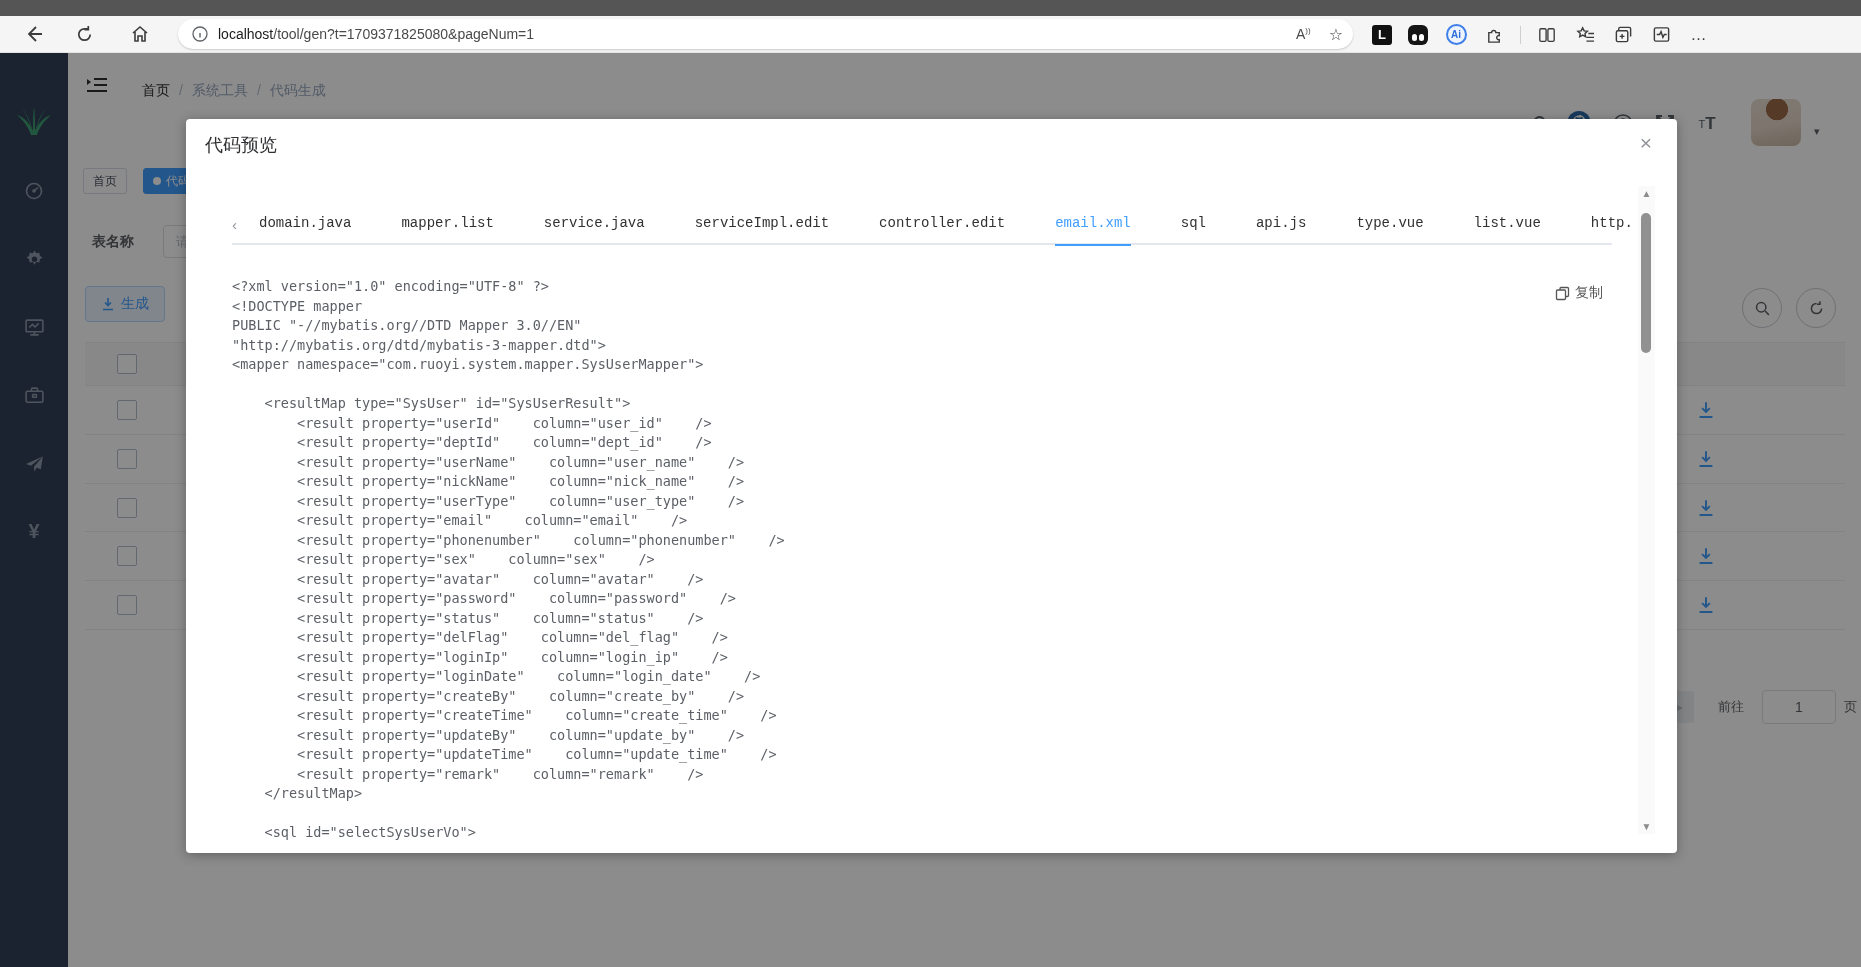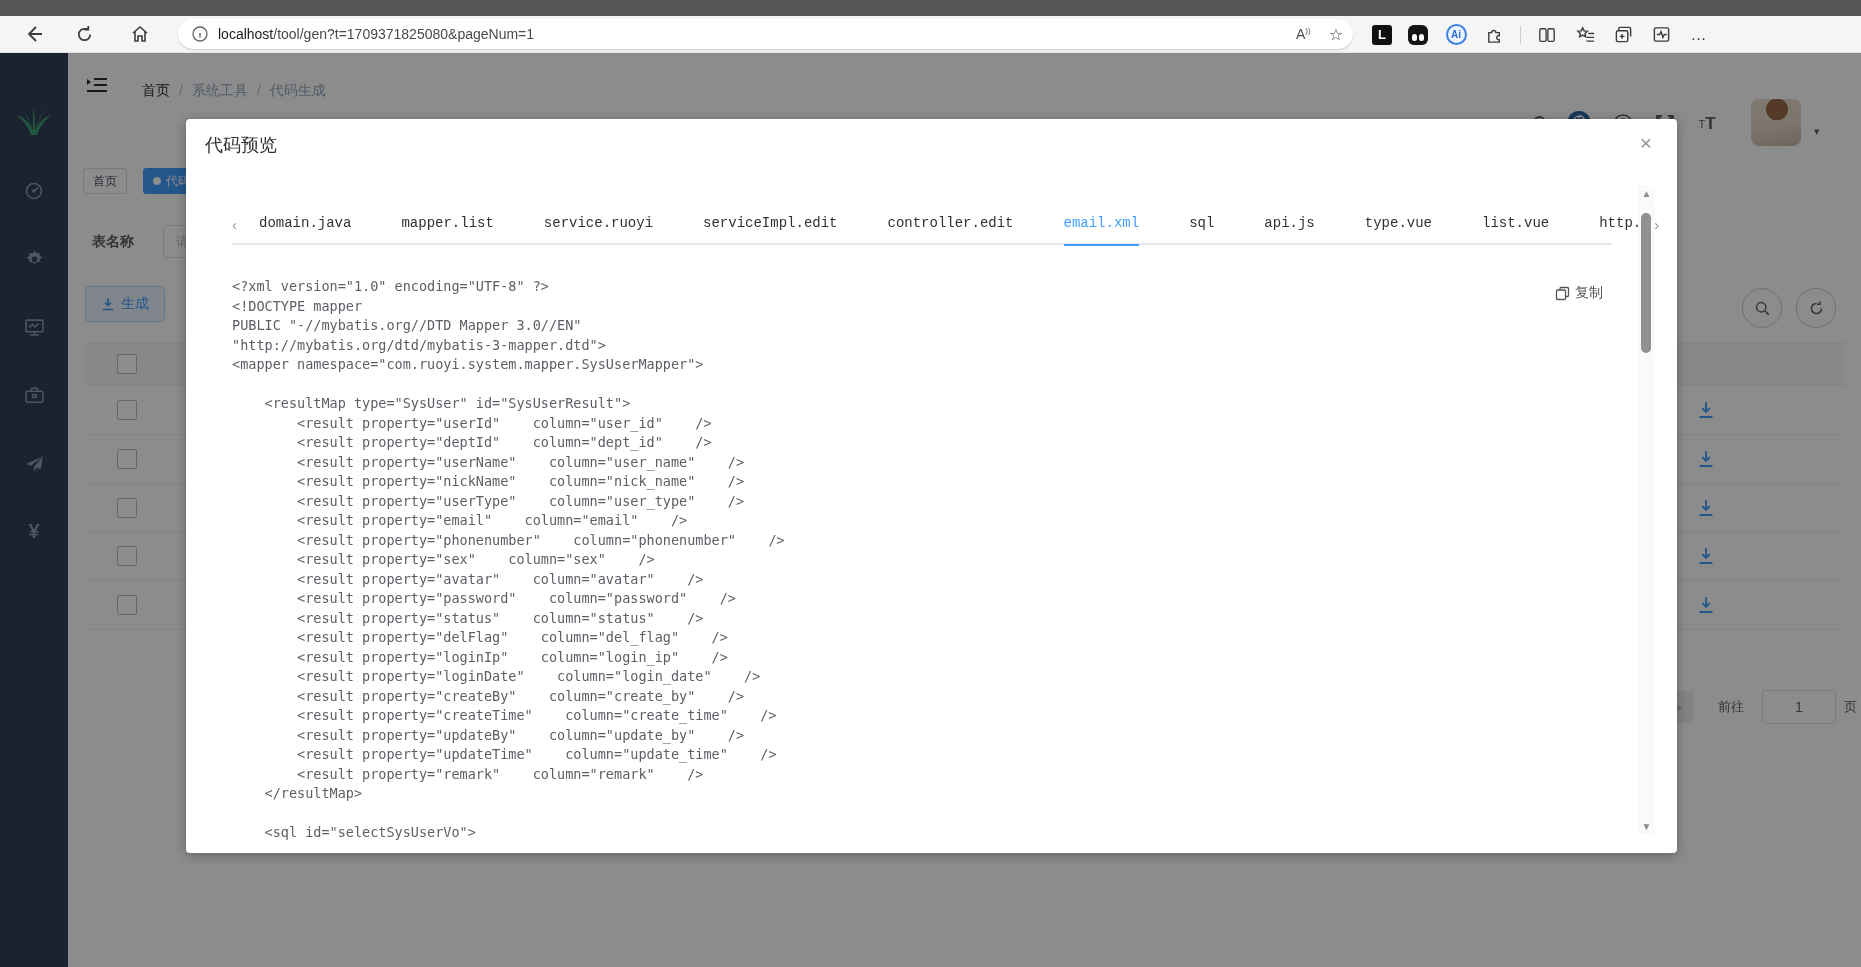--- a/index.html
+++ b/index.html
@@ -351,21 +351,21 @@
 
   <div class="modal">
     <div class="modal-title">代码预览</div>
     <div class="modal-close">×</div>
 
     <div class="tab-bar">
       <span class="tab-arrow">‹</span>
       <div class="tabs">
           <div class="tab">domain.java</div>
           <div class="tab">mapper.list</div>
-          <div class="tab">service.ruoyi</div>
+          <div class="tab">service.java</div>
           <div class="tab">serviceImpl.edit</div>
           <div class="tab">controller.edit</div>
           <div class="tab active">email.xml</div>
           <div class="tab">sql</div>
           <div class="tab">api.js</div>
           <div class="tab">type.vue</div>
           <div class="tab">list.vue</div>
           <div class="tab">http.</div>
         </div>
       <span class="tab-arrow right">›</span>

